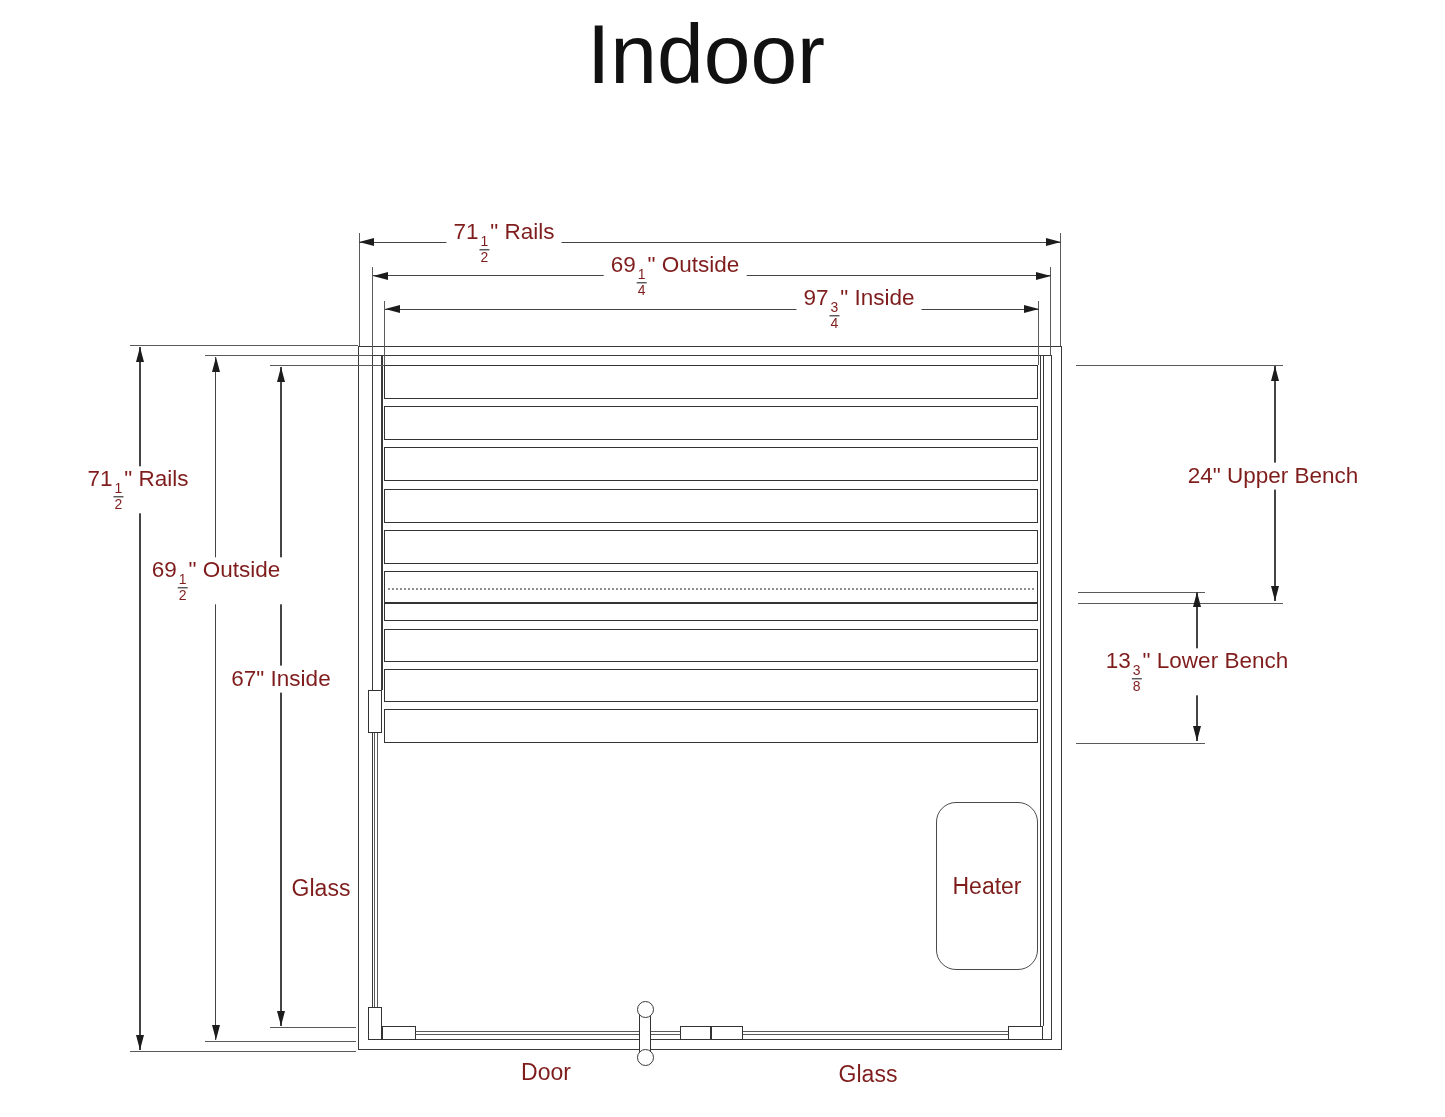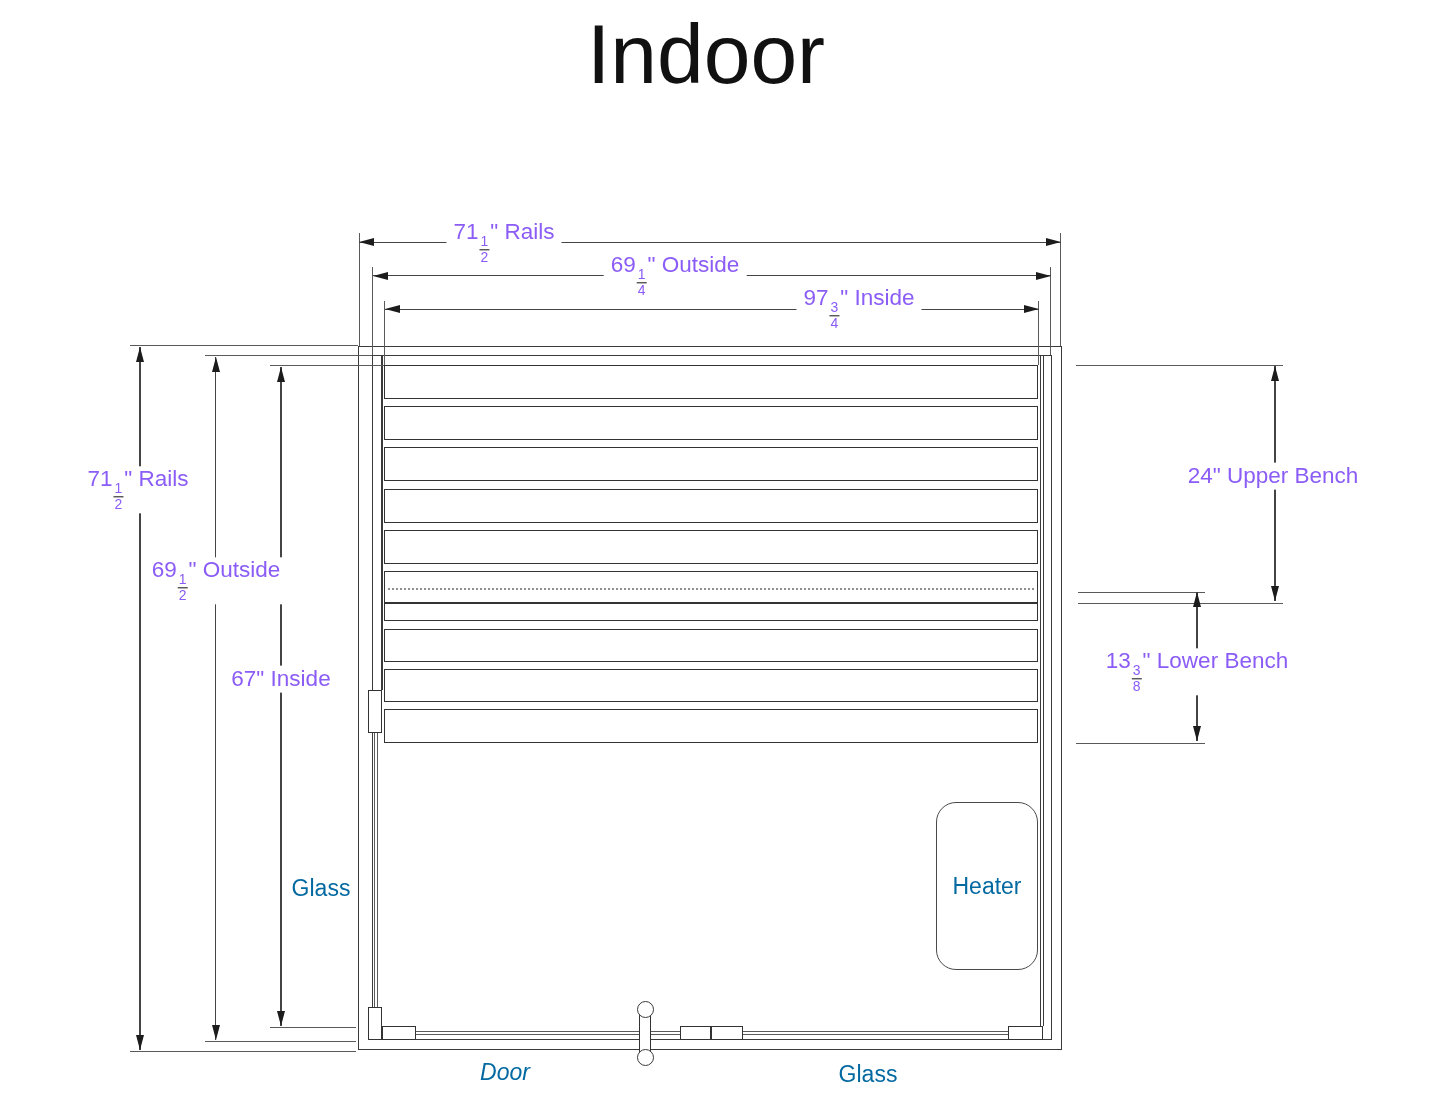--- a/index.html
+++ b/index.html
@@ -18,22 +18,22 @@
   .blk{position:absolute;border:1.4px solid #333;background:#fff;box-sizing:border-box;z-index:4;}
   .dotted{position:absolute;border-top:2px dotted #8f8f8f;z-index:4;}
   
   .ar{position:absolute;width:0;height:0;z-index:2;}
   .ar.l{border-top:4px solid transparent;border-bottom:4px solid transparent;border-right:15px solid #1c1c1c;}
   .ar.r{border-top:4px solid transparent;border-bottom:4px solid transparent;border-left:15px solid #1c1c1c;}
   .ar.u{border-left:4px solid transparent;border-right:4px solid transparent;border-bottom:15px solid #1c1c1c;}
   .ar.d{border-left:4px solid transparent;border-right:4px solid transparent;border-top:15px solid #1c1c1c;}
   
   .dimlab{position:absolute;transform:translate(-50%,-50%);background:#fff;padding:1px 7px;
-          font-size:22.5px;line-height:1.1;white-space:nowrap;z-index:6;color:#8b5cf6;}
-  .plab{position:absolute;transform:translate(-50%,-50%);font-size:23px;white-space:nowrap;z-index:6;color:#0369a1;}
+          font-size:22.5px;line-height:1.1;white-space:nowrap;z-index:6;color:#7f1d1d;}
+  .plab{position:absolute;transform:translate(-50%,-50%);font-size:23px;white-space:nowrap;z-index:6;color:#7f1d1d;}
   .frac{display:inline-flex;flex-direction:column;align-items:center;font-size:0.62em;
         line-height:1.08;vertical-align:-0.52em;margin:0 1px;}
   .frac .den{border-top:1.5px solid #111;padding:0 1px;}
   .frac .num{padding:0 1px;}
   #title{position:absolute;left:706px;top:6px;transform:translateX(-50%);font-size:84px;z-index:6;}
   #subtitle{position:absolute;left:708px;top:128px;transform:translateX(-50%);font-size:41px;z-index:6;}
   .heater{position:absolute;left:936px;top:802px;width:102px;height:168px;border:1.6px solid #4a4a4a;
           border-radius:20px;background:#fff;box-sizing:border-box;z-index:4;}
   .circ{position:absolute;width:17px;height:17px;border:1.5px solid #3a3a3a;border-radius:50%;
         background:#fff;box-sizing:border-box;z-index:5;}
@@ -86,21 +86,21 @@
   <div class="blk" style="left:711px;top:1026px;width:32px;height:14px;"></div>
 
   <div class="ext h" style="left:743px;top:1031px;width:265px;"></div>
   <div class="ext h" style="left:743px;top:1034.4px;width:265px;"></div>
   <div class="blk" style="left:1008px;top:1026px;width:35px;height:14px;"></div>
 
   <div class="heater"></div>
   <div class="plab" style="left:987px;top:886px;">Heater</div>
 
   <div class="plab" style="left:321px;top:888px;">Glass</div>
-  <div class="plab" style="left:505px;top:1072px;font-style:italic;">Door</div>
+  <div class="plab" style="left:546px;top:1072px;">Door</div>
   <div class="plab" style="left:868px;top:1074px;">Glass</div>
 
   <div class="ext v" style="left:358.8px;top:233px;height:113px;"></div>
   <div class="ext v" style="left:1060.4px;top:233px;height:113px;"></div>
   <div class="ext v" style="left:372.4px;top:267px;height:88px;"></div>
   <div class="ext v" style="left:1050.4px;top:267px;height:88px;"></div>
   <div class="ext v" style="left:384.4px;top:301px;height:64px;"></div>
   <div class="ext v" style="left:1038.4px;top:301px;height:64px;"></div>
 
   <div class="dim h" style="left:359px;top:241.5px;width:702px;"></div>

